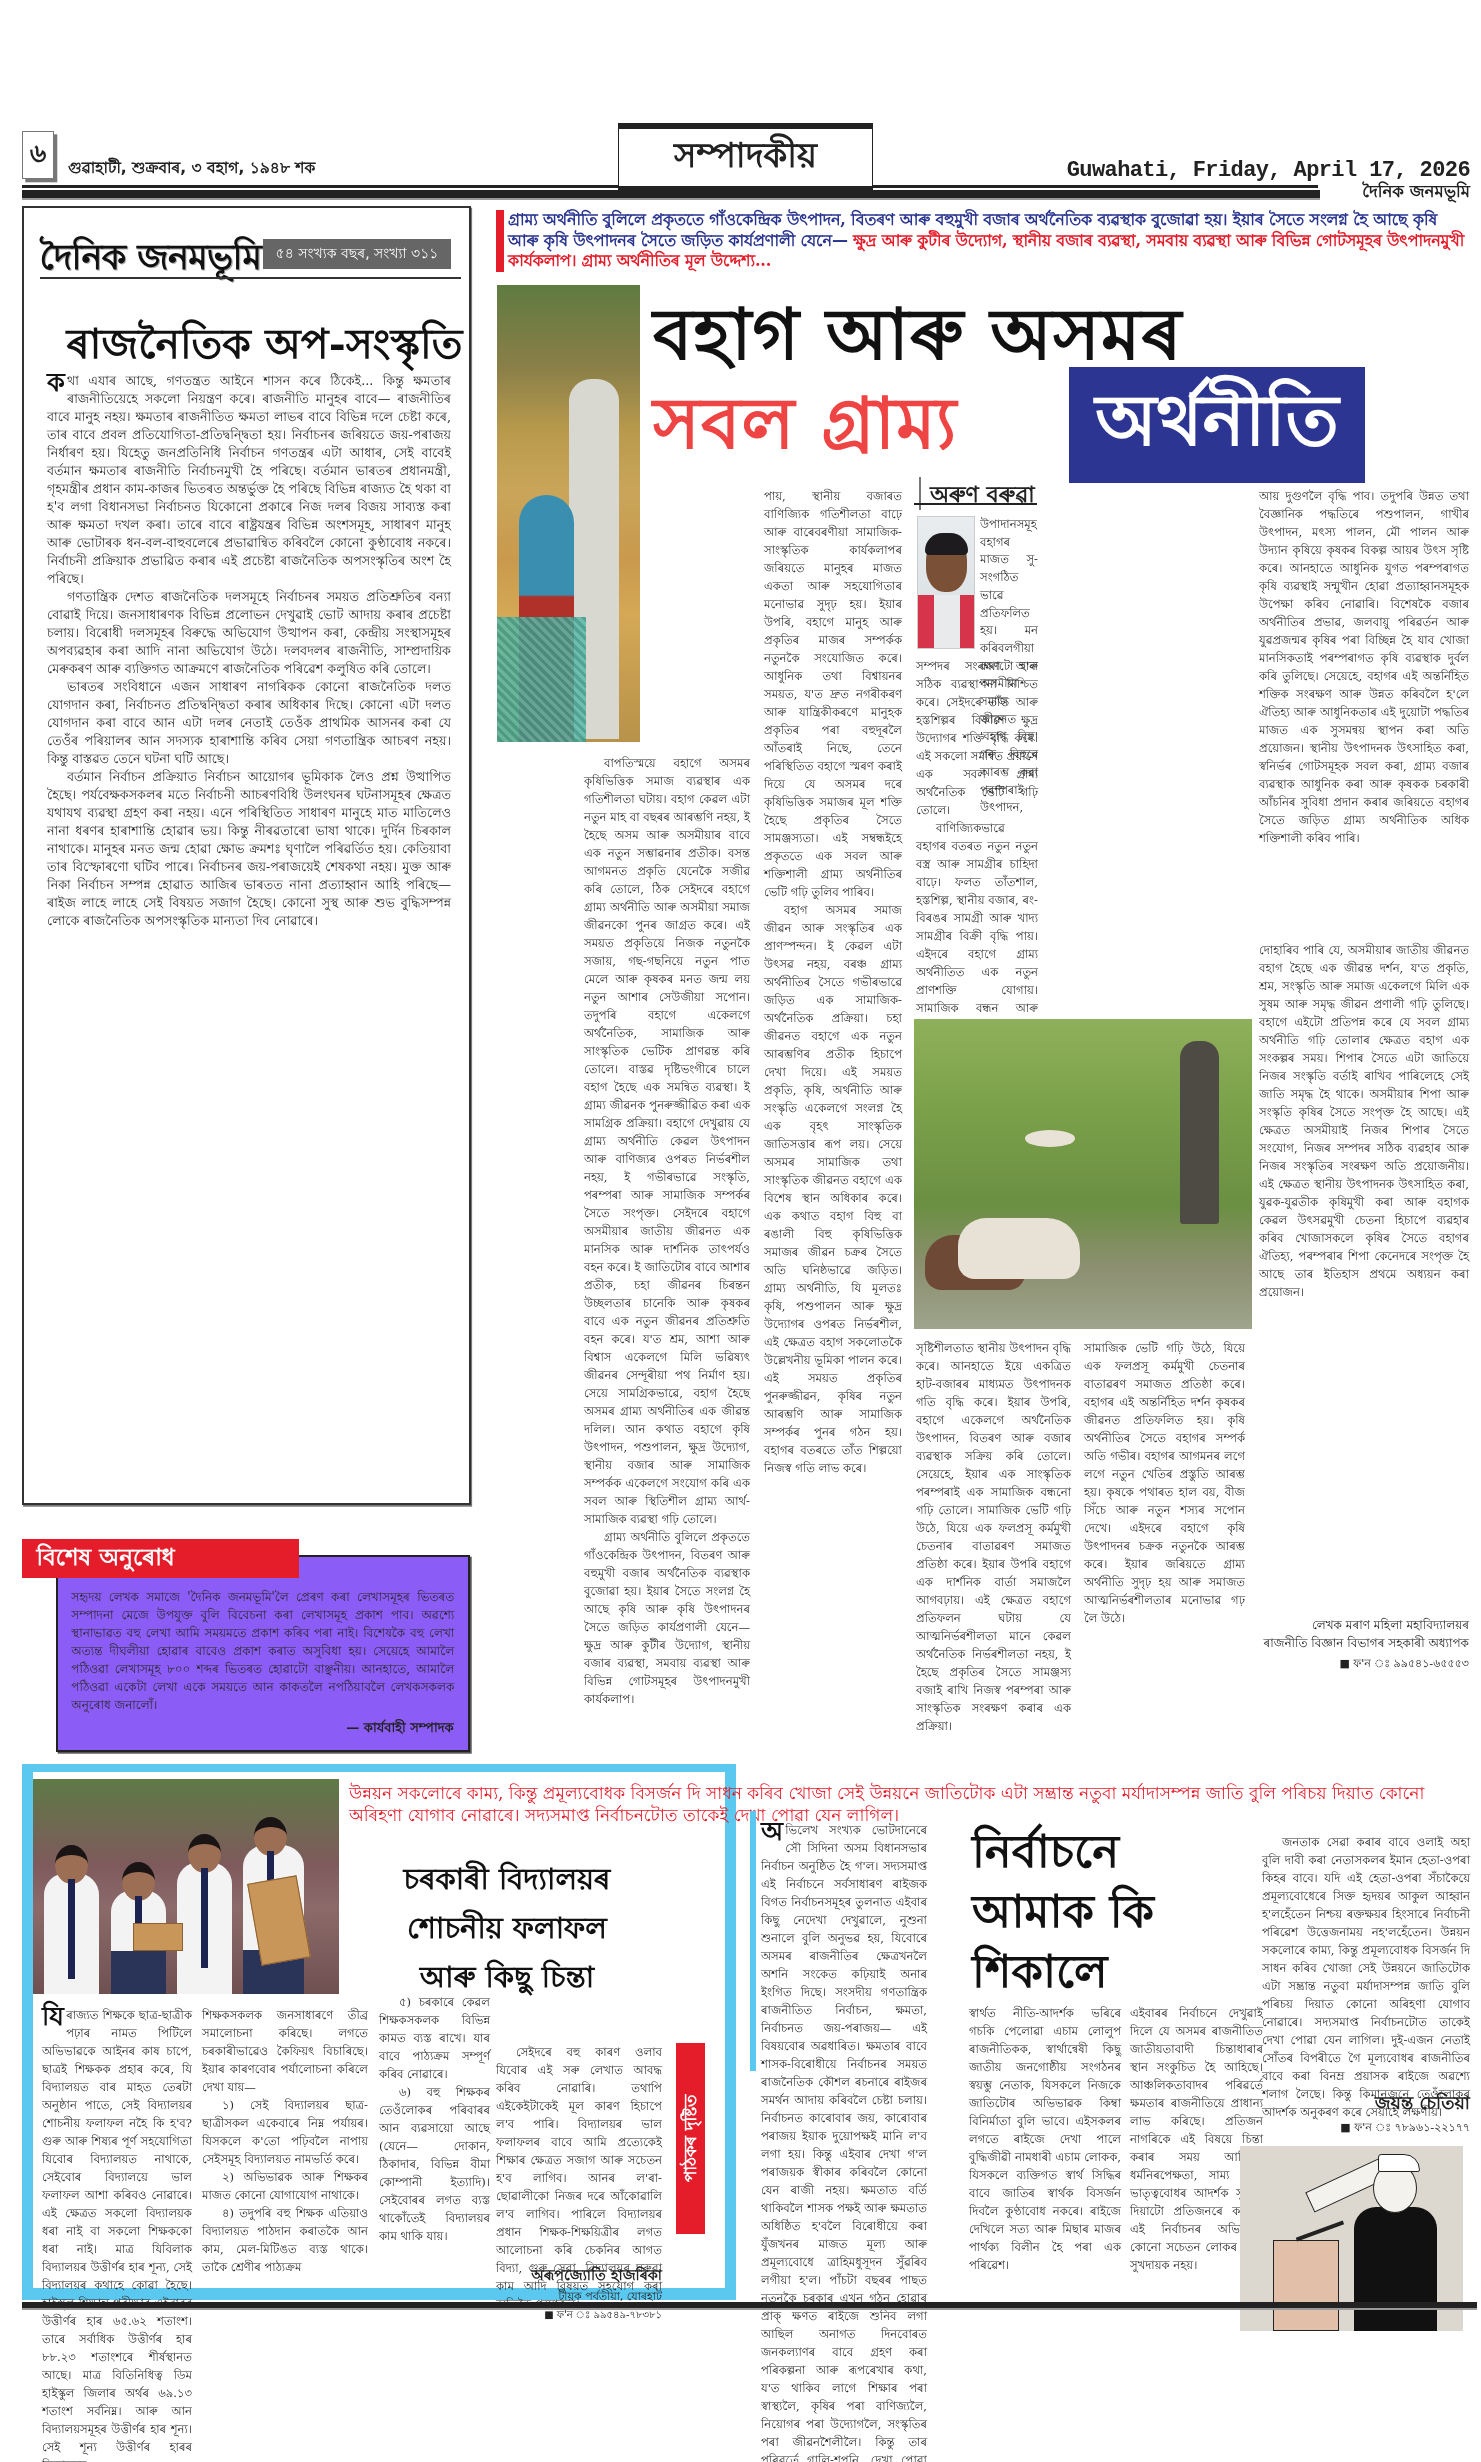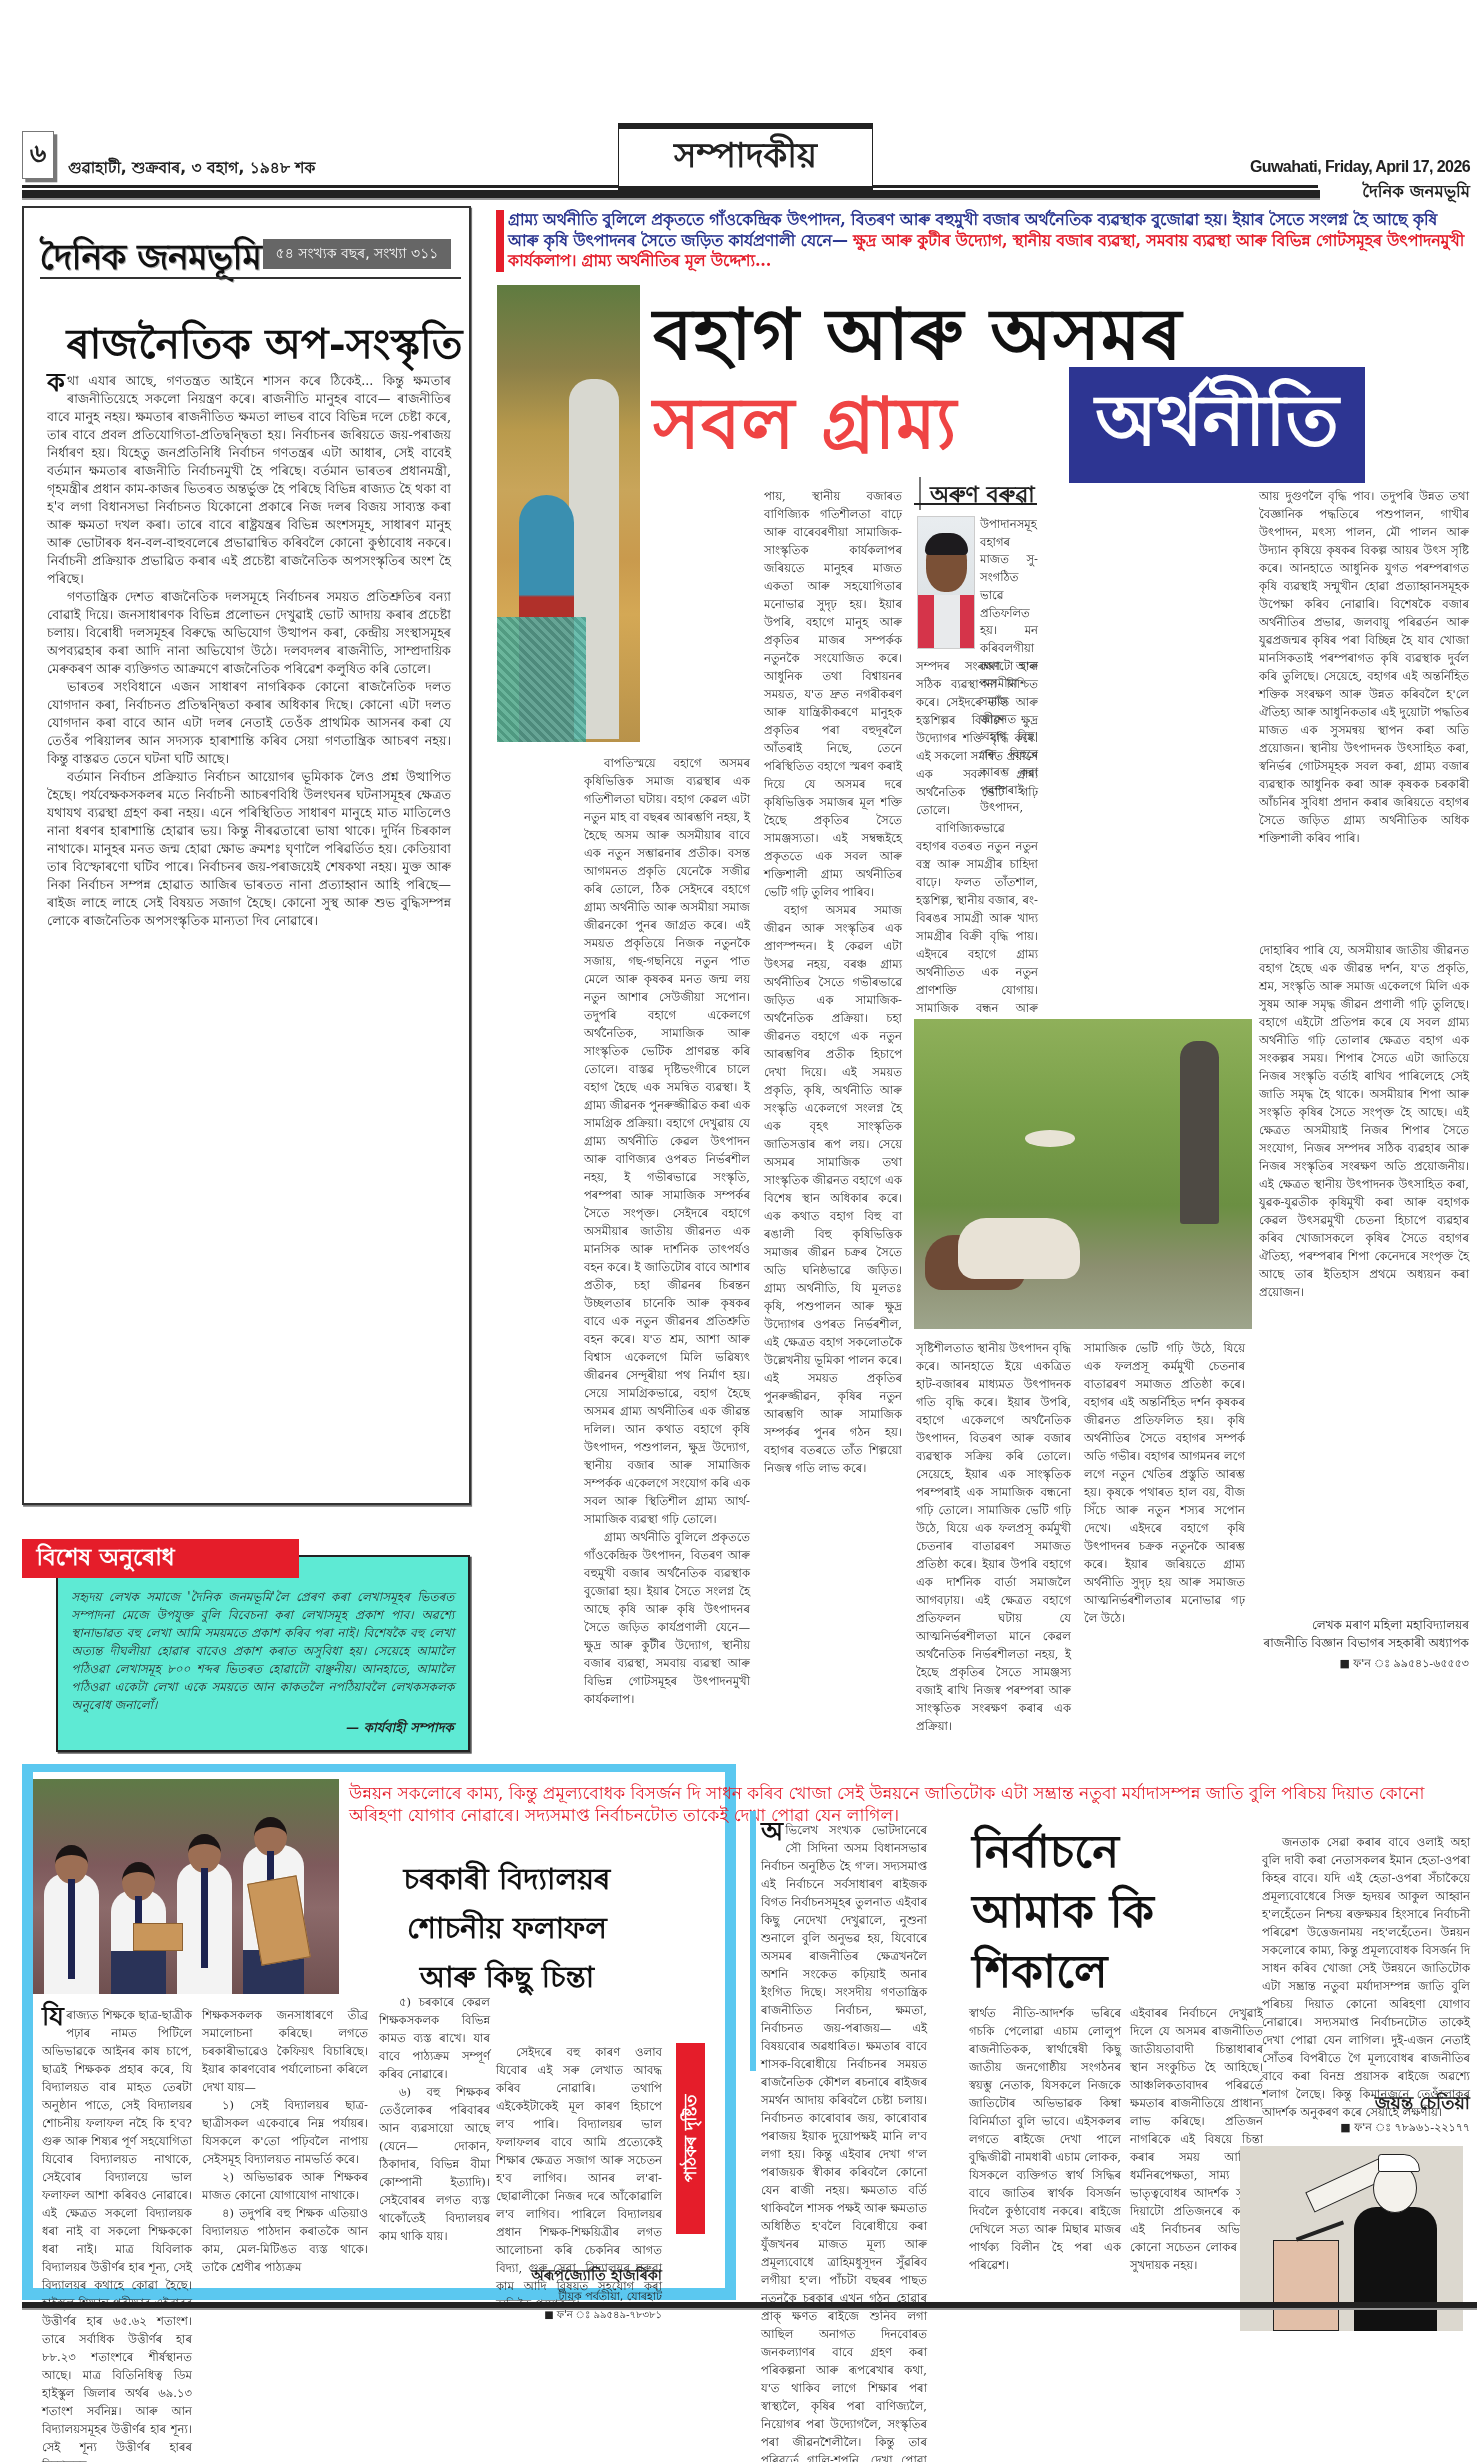--- a/index.html
+++ b/index.html
@@ -8,36 +8,36 @@
   .abs { position: absolute; }
   .body-text { font-family: "DejaVu Serif", serif; font-size: 12.7px; line-height: 18px; text-align: justify; color: #2a2a2a; }
   .body-text p { text-indent: 20px; margin-bottom: 0; }
   .body-text p.noindent { text-indent: 0; }
   .dropcap { font-weight: bold; font-size: 25.5px; line-height: 17.7px; float: left; margin-right: 2.2px; margin-top: 2.2px; color: #111; }
 
   
   .page-num { left: 22px; top: 131px; width: 32px; height: 48px; border: 1.7px solid #777; background: #fff; box-shadow: 3.3px 3.3px 0 #777; display: flex; align-items: center; justify-content: center; font-size: 25.5px; font-weight: bold; }
   .hdr-date-as { left: 68px; top: 156px; font-size: 15.5px; font-weight: bold; color: #222; }
   .hdr-section { left: 618px; top: 123px; width: 255px; height: 68px; border: 1.7px solid #222; border-top: 6.6px solid #222; border-bottom: 5.5px solid #222; display: flex; align-items: center; justify-content: center; font-size: 34px; font-weight: bold; background:#fff; z-index:2;}
-  .hdr-date-en { right: 11px; top: 158px; font-family: Liberation Sans, sans-serif; font-weight: bold; font-size: 16px; letter-spacing: -0.6px; color: #222; }
+  .hdr-date-en { right: 11px; top: 158px; font-family: Liberation Mono, monospace; font-weight: bold; font-size: 22px; letter-spacing: -0.6px; color: #222; }
   .hdr-paper { right: 11px; top: 179px; font-size: 16.6px; font-weight: bold; background: #fff; padding-left: 5.5px; z-index: 2; }
   .rule-thin { left: 22px; top: 185px; width: 1296px; height: 2.8px; background: #222; }
   .rule-thick { left: 22px; top: 190px; width: 1298px; height: 10px; background: #222; border-bottom: 2.2px solid #999; }
 
   
   .edit-box { left: 22px; top: 206px; width: 449px; height: 1299px; border: 2.2px solid #333; box-shadow: 1.1px 1.7px 0 #777; background:#fff; }
   .masthead { left: 15.5px; top: 22px; font-size: 35px; font-weight: 900; color: #111; letter-spacing: -0.6px; text-shadow: 1.1px 1.1px 0 #aaa; }
   .issue-badge { left: 239px; top: 31px; width: 188px; height: 30px; background: #666; color: #fff; font-size: 14px; display:flex; align-items:center; justify-content:center; }
   .masthead-rule { left: 15.5px; top: 69px; width: 421px; height: 1.7px; background: #333; }
   .edit-title { left: 16px; top: 104px; width: 449px; text-align: center; font-size: 41px; font-weight: bold; color: #111; font-family: "DejaVu Serif", serif; }
   .edit-body { left: 23px; top: 164px; width: 404px; }
 
   
   .req-tag { left: 22px; top: 1539px; width: 277px; height: 39px; background: #e51d2a; color: #fff; font-size: 23px; font-weight: bold; display:flex; align-items:center; padding-left: 14.4px; z-index: 2; }
-  .req-box { left: 56px; top: 1555px; width: 414px; height: 197px; border: 2.2px solid #222; box-shadow: 1.7px 1.7px 0 #555; background:#5eead4;font-style:italic; }
+  .req-box { left: 56px; top: 1555px; width: 414px; height: 197px; border: 2.2px solid #222; box-shadow: 1.7px 1.7px 0 #555; background:#8b5cf6; }
   .req-body { left: 13.3px; top: 31px; width: 383px; font-size: 12px; line-height: 18px; }
   .req-sign { right: 14.4px; bottom: 11px; font-size: 13px; font-weight: bold; }
 
   
   .deck-bar { left: 496px; top: 210px; width: 7.8px; height: 62px; background: #e51d2a; }
   .deck { left: 508px; top: 210px; width: 963px; font-size: 16px; line-height: 20.5px; font-weight: bold; color: #2a3590; font-family: "DejaVu Serif", serif; letter-spacing: -0.2px;}
   .deck .red { color: #e51d2a; }
   .photo-farm1 { left: 497px; top: 285px; width: 143px; height: 457px; background: linear-gradient(180deg, #5f7b40 0%, #8a7f48 18%, #b99a4c 32%, #c9a55a 45%, #c99a4d 60%, #d4a855 72%, #b8924a 100%); overflow: hidden; }
   .photo-farm1 .fig1 { position:absolute; left: 72px; top: 94px; width: 50px; height: 360px; background: #d8d8d0; border-radius: 22px 22px 0 0; }
   .photo-farm1 .fig2 { position:absolute; left: 22px; top: 210px; width: 55px; height: 249px; background: linear-gradient(180deg, #3a8fb0 0%, #3a8fb0 40%, #b0302a 41%, #b0302a 100%); border-radius: 28px 28px 0 0; }

